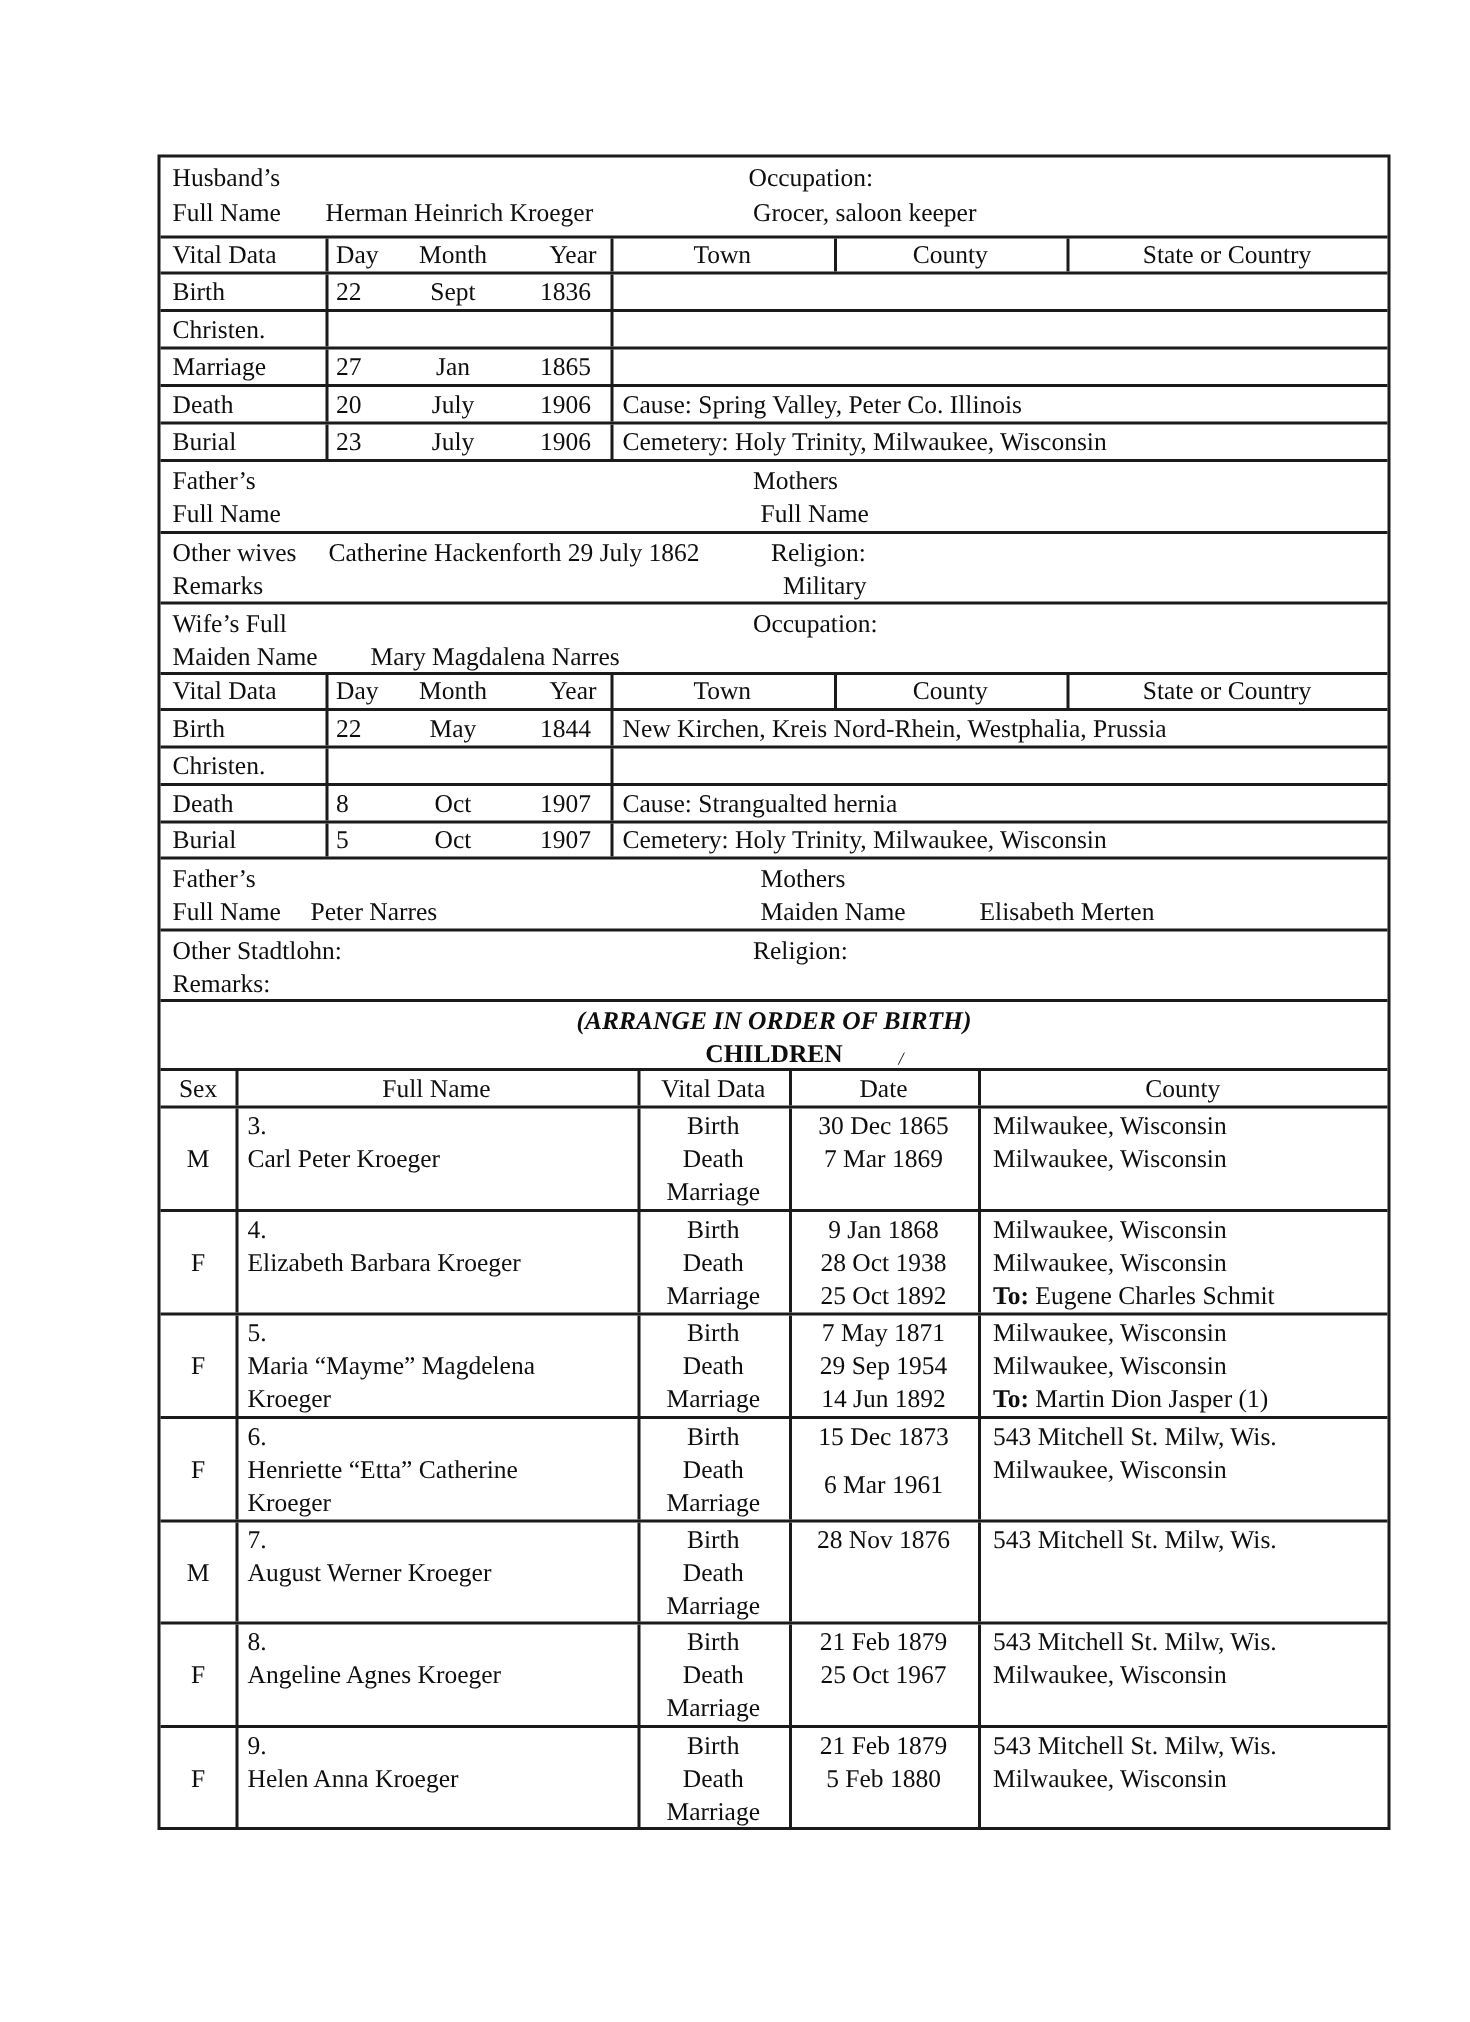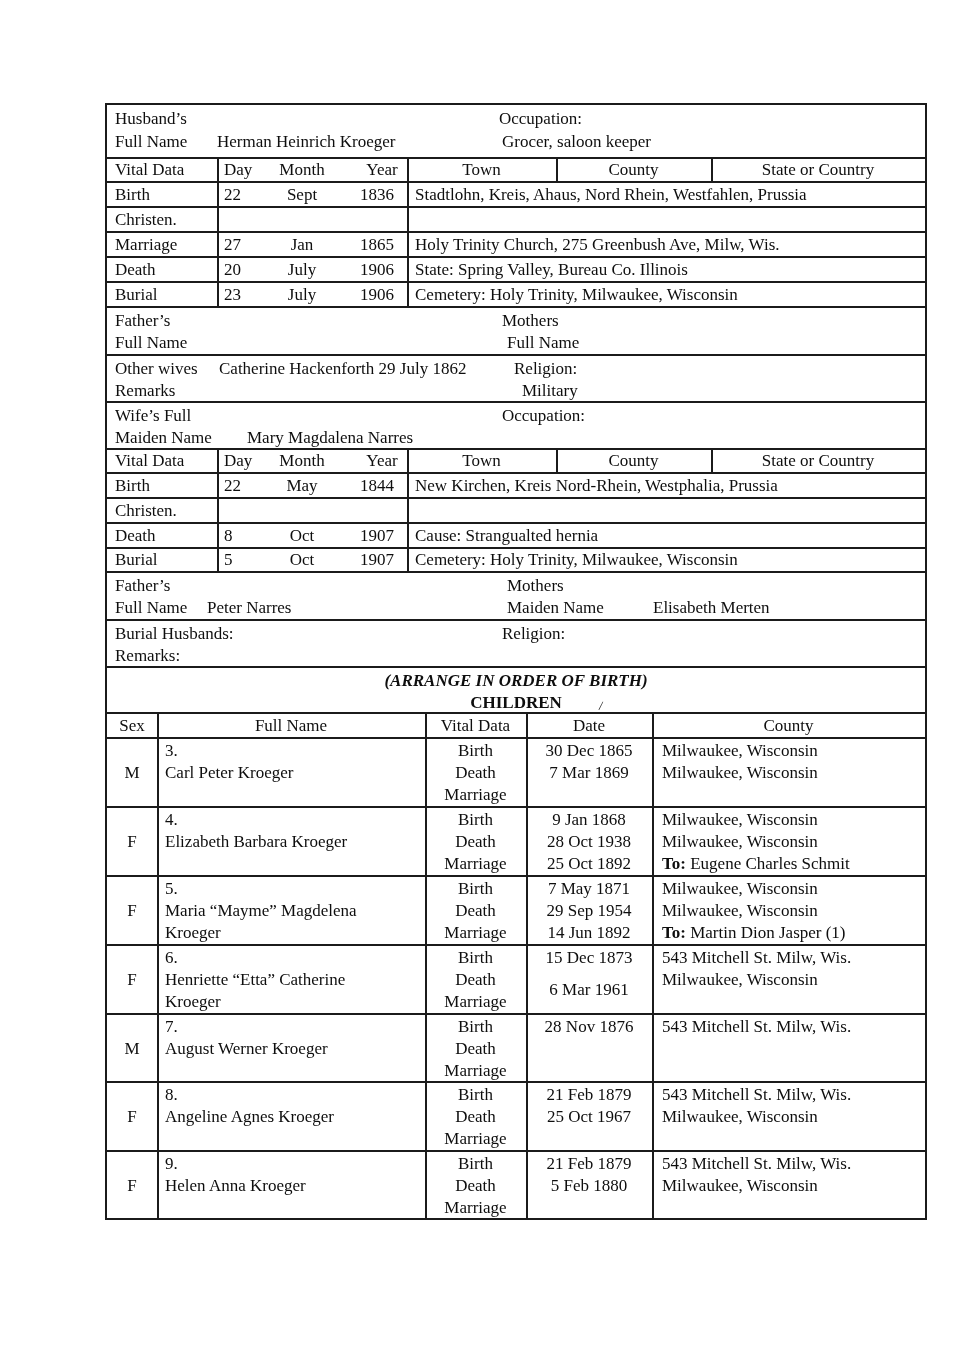--- a/index.html
+++ b/index.html
@@ -48,47 +48,45 @@
       <span class="a ctr" style="left:604px;width:214px;top:1px">State or Country</span>
     </div>
 
     <div class="r" style="height:23px">
       <div class="vl" style="left:110px"></div>
       <div class="vl" style="left:300px"></div>
       <span class="a" style="left:8px;top:2px">Birth</span>
       <span class="a" style="left:117px;top:2px">22</span>
       <span class="a ctr" style="left:160px;width:70px;top:2px">Sept</span>
       <span class="a ctr" style="left:240px;width:60px;top:2px">1836</span>
-      <span class="a" style="left:308px;top:2px">Stadtlohn, Kreis, Ahaus, Nord Rhein, Westfahlen, Prussia</span>
     </div>
 
     <div class="r" style="height:23px">
       <div class="vl" style="left:110px"></div>
       <div class="vl" style="left:300px"></div>
       <span class="a" style="left:8px;top:2px">Christen.</span>
     </div>
 
     <div class="r" style="height:23px">
       <div class="vl" style="left:110px"></div>
       <div class="vl" style="left:300px"></div>
       <span class="a" style="left:8px;top:2px">Marriage</span>
       <span class="a" style="left:117px;top:2px">27</span>
       <span class="a ctr" style="left:160px;width:70px;top:2px">Jan</span>
       <span class="a ctr" style="left:240px;width:60px;top:2px">1865</span>
-      <span class="a" style="left:308px;top:2px">Holy Trinity Church, 275 Greenbush Ave, Milw, Wis.</span>
     </div>
 
     <div class="r" style="height:23px">
       <div class="vl" style="left:110px"></div>
       <div class="vl" style="left:300px"></div>
       <span class="a" style="left:8px;top:2px">Death</span>
       <span class="a" style="left:117px;top:2px">20</span>
       <span class="a ctr" style="left:160px;width:70px;top:2px">July</span>
       <span class="a ctr" style="left:240px;width:60px;top:2px">1906</span>
-      <span class="a" style="left:308px;top:2px">State: Spring Valley, Bureau Co. Illinois</span>
+      <span class="a" style="left:308px;top:2px">Cause: Spring Valley, Peter Co. Illinois</span>
     </div>
 
     <div class="r" style="height:23px">
       <div class="vl" style="left:110px"></div>
       <div class="vl" style="left:300px"></div>
       <span class="a" style="left:8px;top:2px">Burial</span>
       <span class="a" style="left:117px;top:2px">23</span>
       <span class="a ctr" style="left:160px;width:70px;top:2px">July</span>
       <span class="a ctr" style="left:240px;width:60px;top:2px">1906</span>
       <span class="a" style="left:308px;top:2px">Cemetery: Holy Trinity, Milwaukee, Wisconsin</span>
@@ -169,21 +167,21 @@
     <div class="r" style="height:46px">
       <span class="a" style="left:8px;top:3px">Father’s</span>
       <span class="a" style="left:8px;top:25px">Full Name</span>
       <span class="a" style="left:100px;top:25px">Peter Narres</span>
       <span class="a" style="left:400px;top:3px">Mothers</span>
       <span class="a" style="left:400px;top:25px">Maiden Name</span>
       <span class="a" style="left:546px;top:25px">Elisabeth Merten</span>
     </div>
 
     <div class="r" style="height:45px">
-      <span class="a" style="left:8px;top:3px">Burial Husbands:</span>
+      <span class="a" style="left:8px;top:3px">Other Stadtlohn:</span>
       <span class="a" style="left:395px;top:3px">Religion:</span>
       <span class="a" style="left:8px;top:25px">Remarks:</span>
     </div>
 
     <div class="r" style="height:44px">
       <span class="a ctr b i" style="left:0;width:818px;top:3px">(ARRANGE IN ORDER OF BIRTH)</span>
       <span class="a ctr b" style="left:0;width:818px;top:25px">CHILDREN</span>
       <span class="a stray" style="left:492px;top:28px">/</span>
     </div>
 

